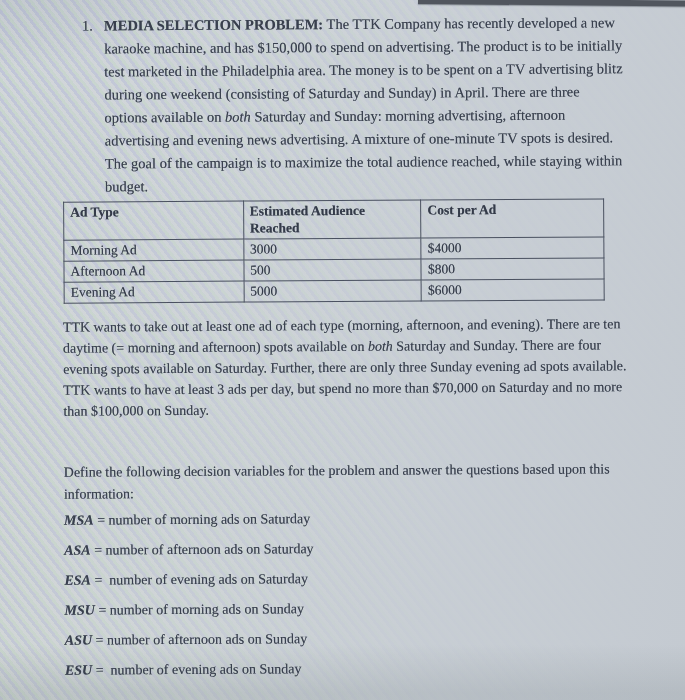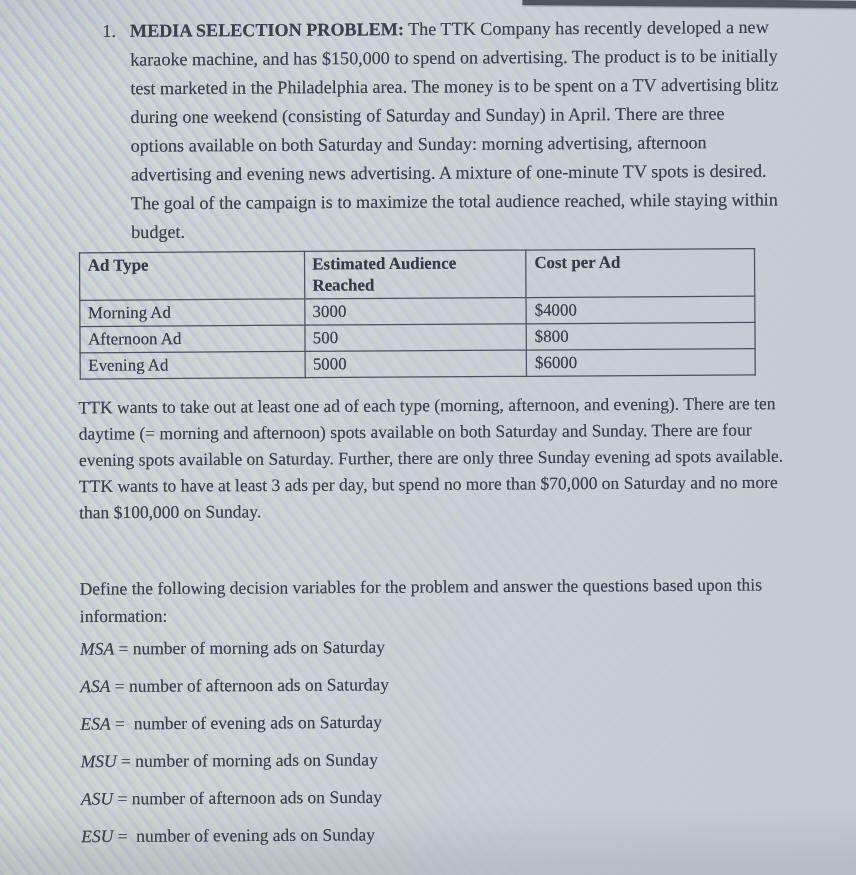--- a/index.html
+++ b/index.html
@@ -43,21 +43,21 @@
   }
 
   .para1 {
     position:absolute; top:13px; left:84px; width:542px;
     display:flex;
     font-size:14.5px; line-height:23px;
   }
   .para1 .num { width:22px; flex:none; }
   .para1 .body { flex:1; }
   .bold { font-weight:bold; }
-  .ital { }
+  .ital { font-style:italic; }
 
   table.ad-table {
     position:absolute; top:200px; left:64px;
     width:541px;
     border-collapse:collapse;
     font-size:13.5px;
     color:#343b49;
   }
   table.ad-table th, table.ad-table td {
     border:1px solid #4a5160;
@@ -77,21 +77,21 @@
     font-size:14px; line-height:21px;
   }
 
   .para3 {
     position:absolute; top:460px; left:63px; width:578px;
     font-size:14px; line-height:22px;
   }
 
   .vars { position:absolute; top:511px; left:63px; width:560px; }
   .var-line { font-size:14px; line-height:16px; margin-bottom:14px; }
-  .var-line .sym { font-style:italic; }
+  .var-line .sym { font-style:italic;font-weight:bold; }
 </style>
 </head>
 <body>
 
 <div class="page">
 
   <div class="scan-edge"></div>
 
   <div class="content">
 

